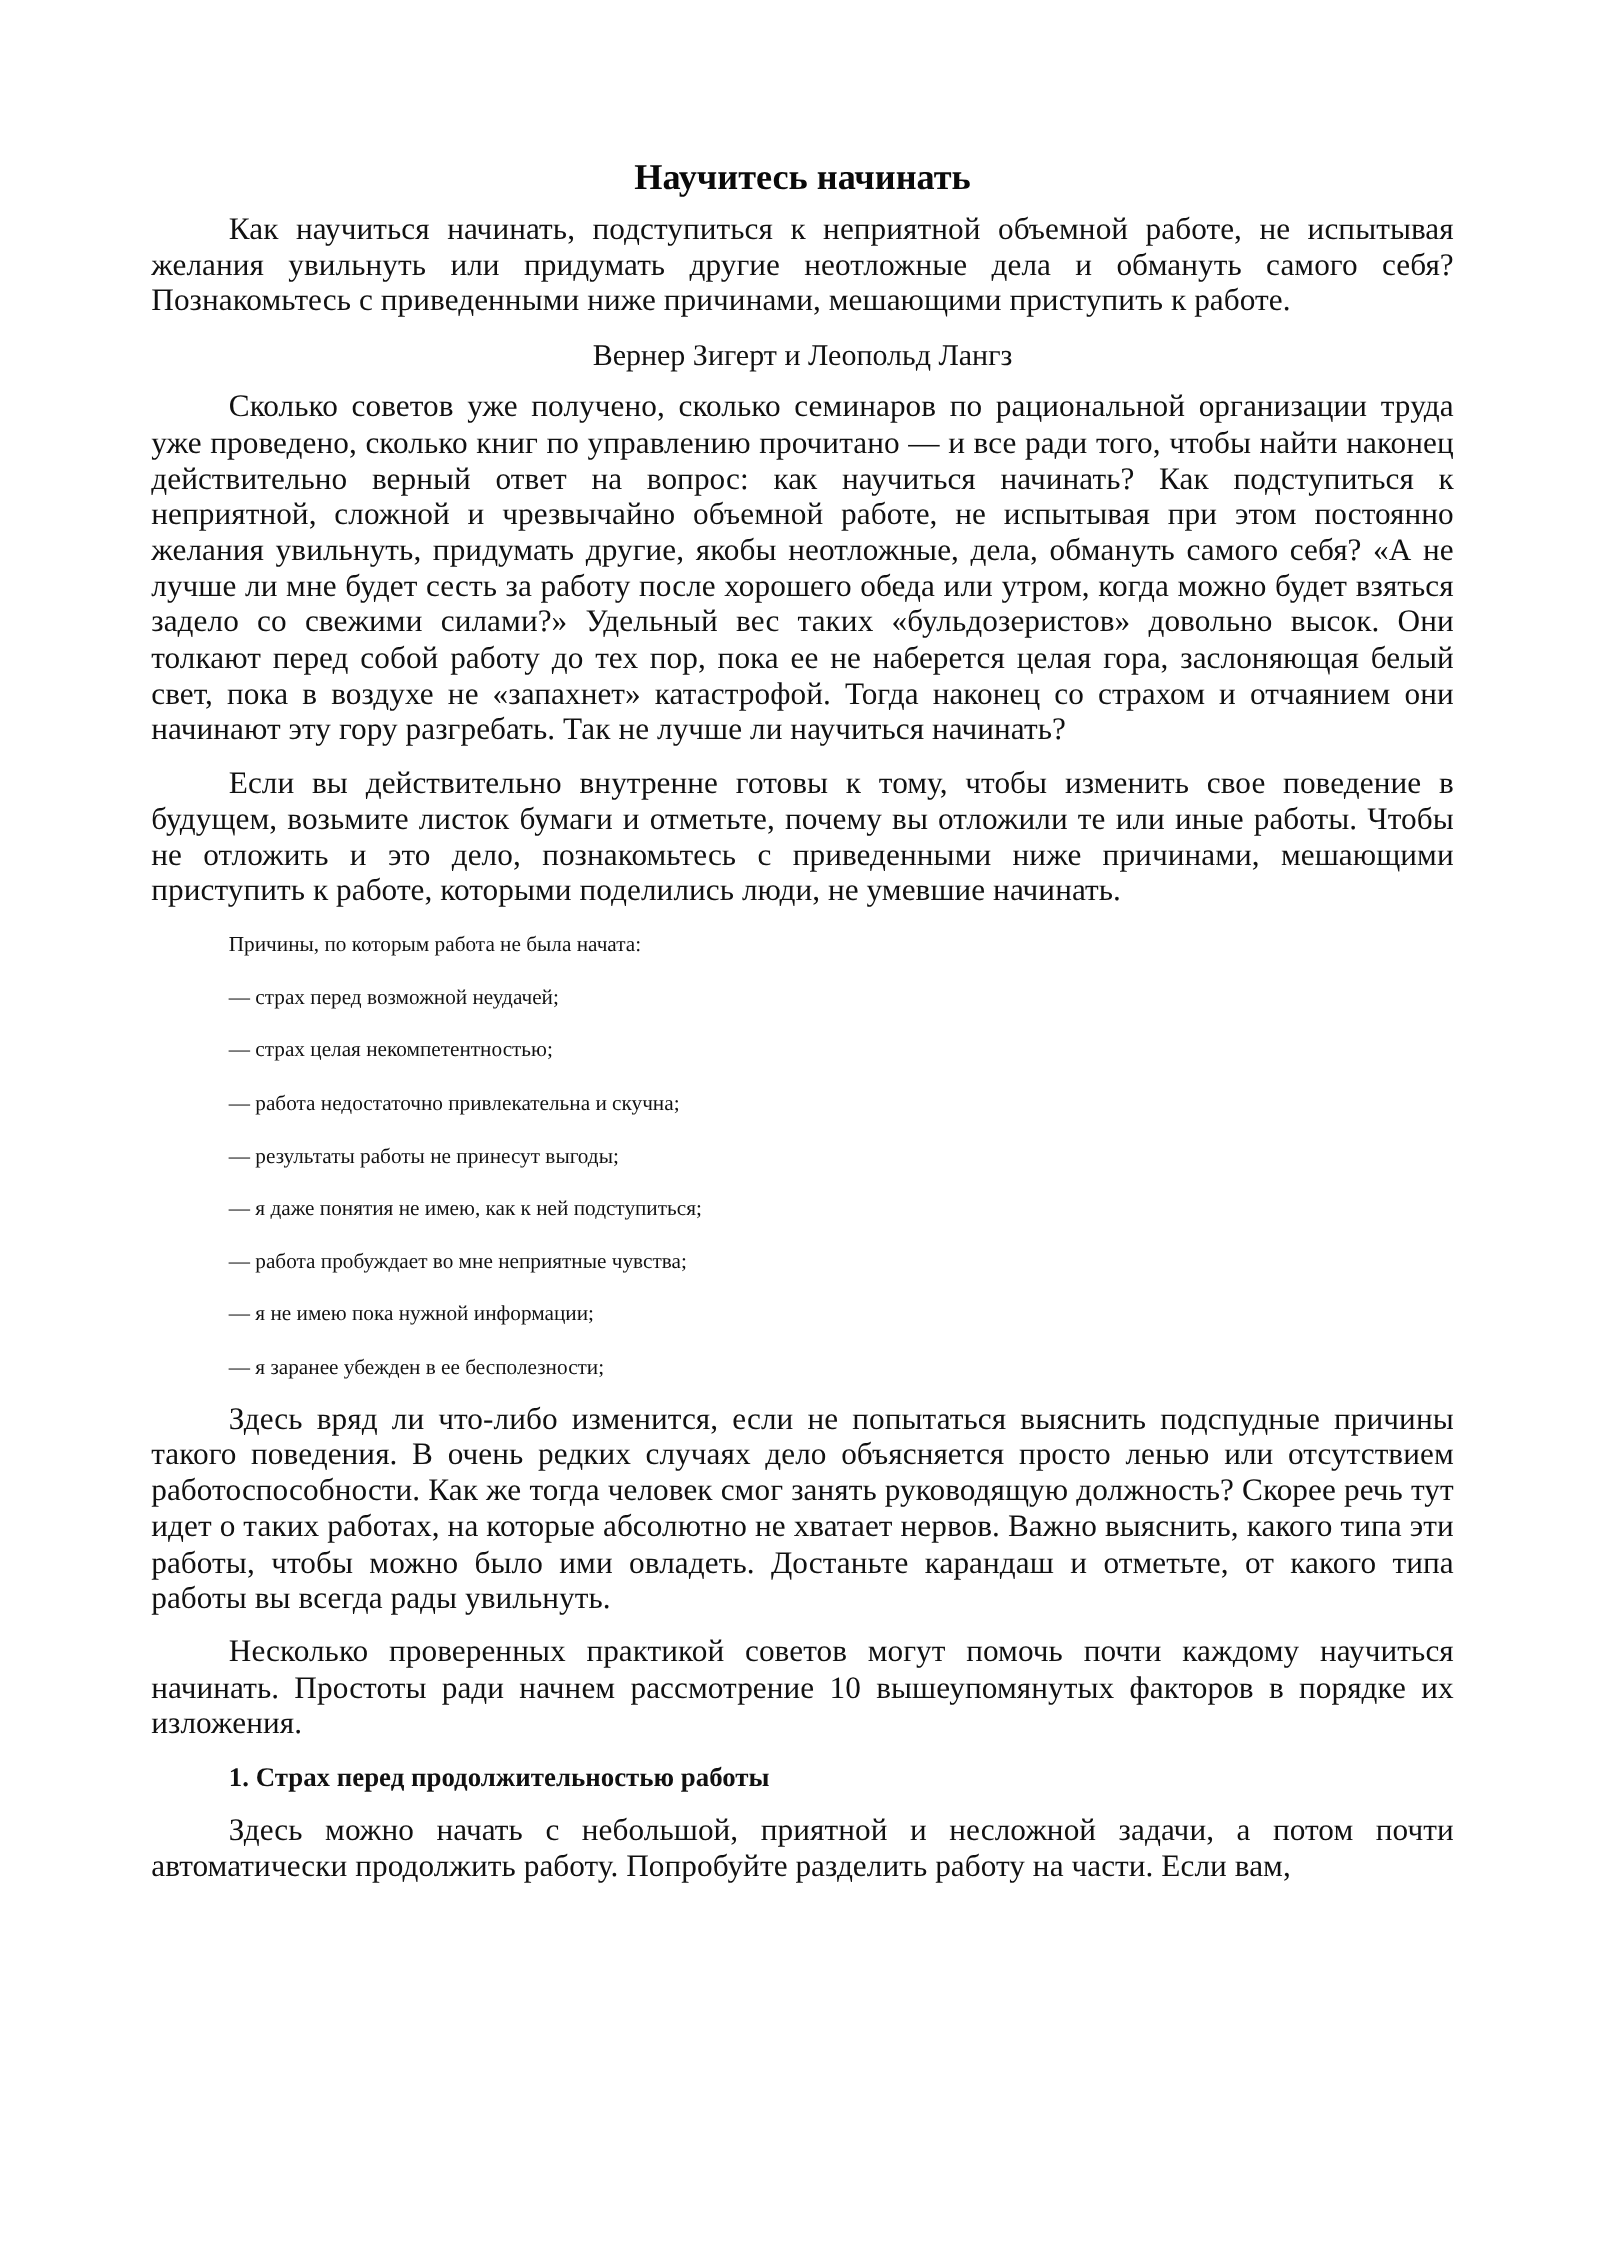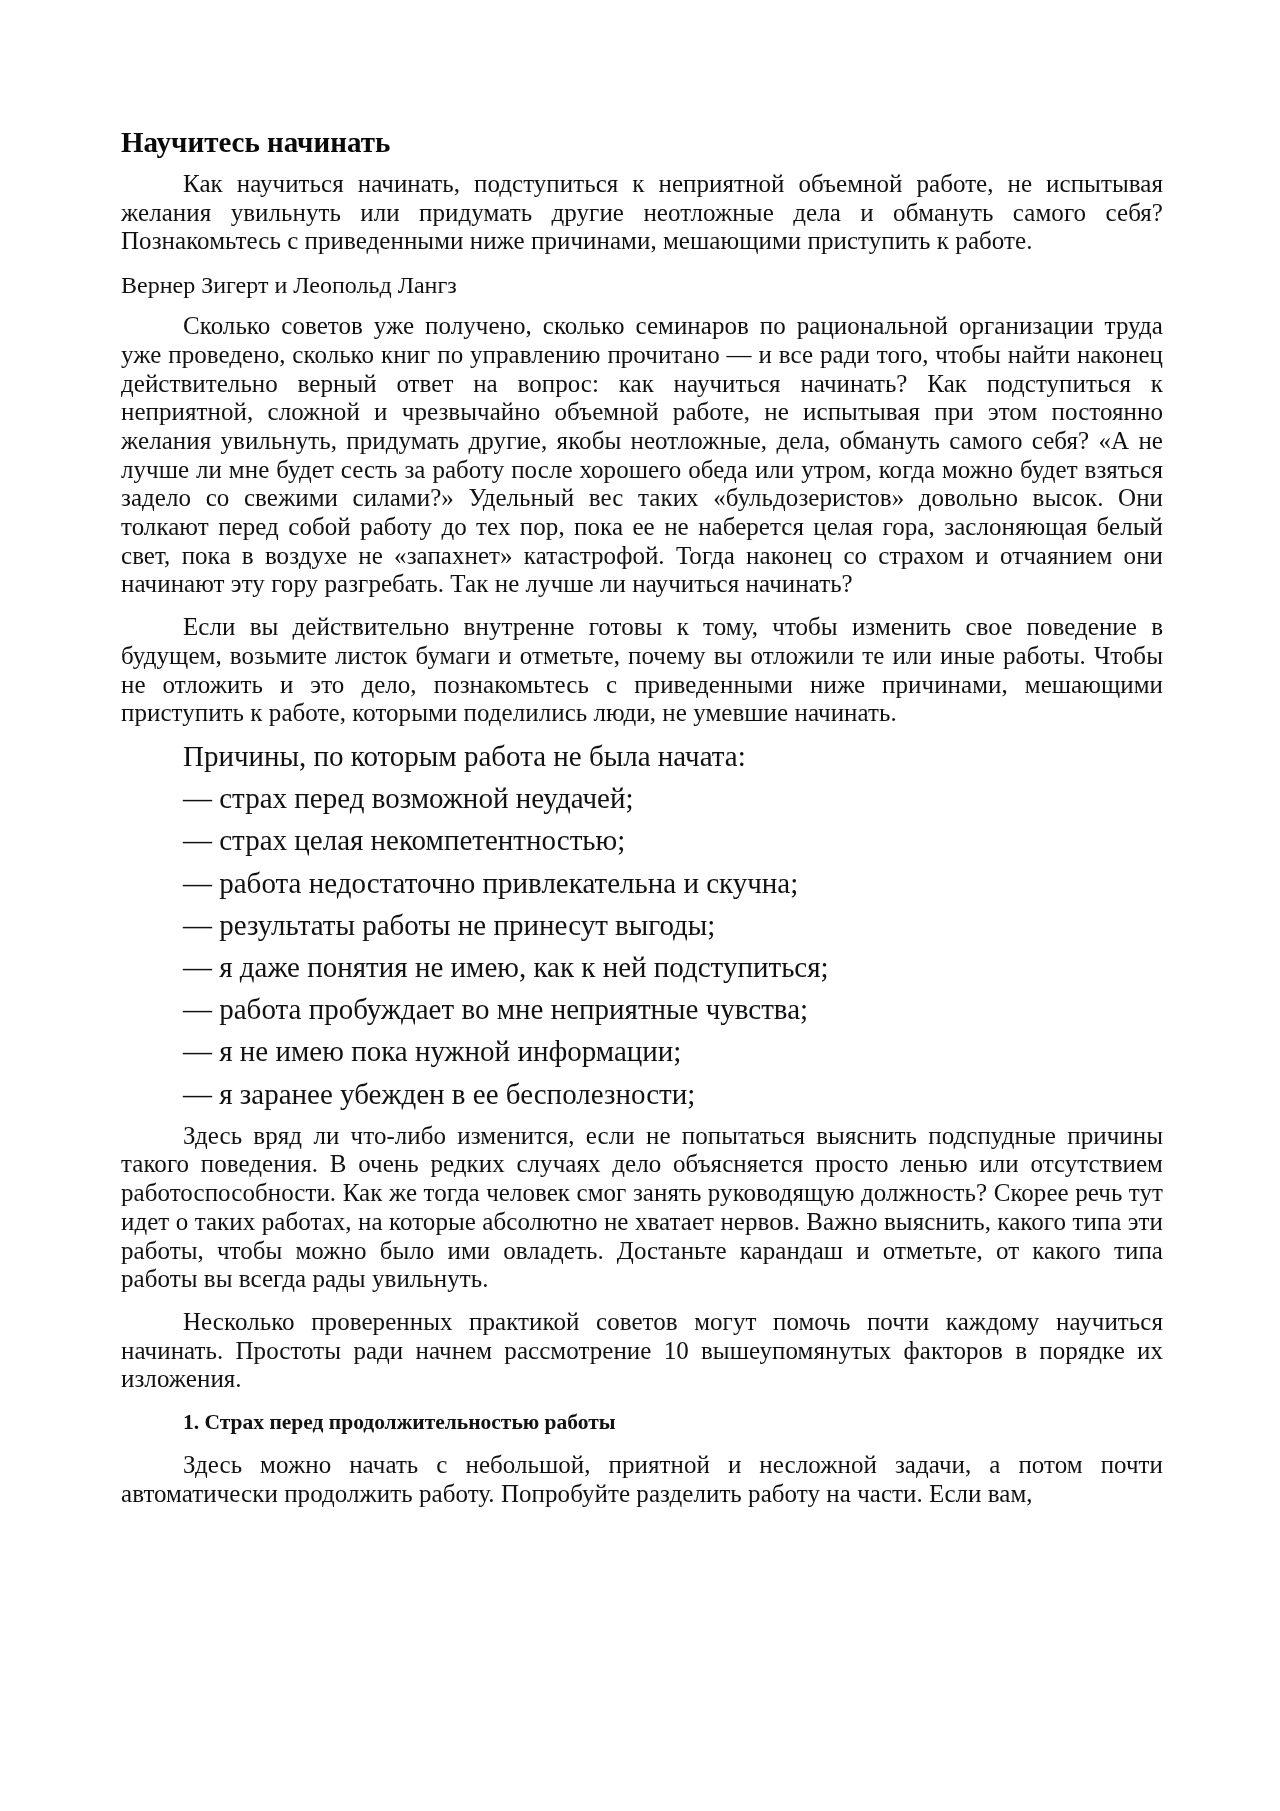--- a/index.html
+++ b/index.html
@@ -17,41 +17,42 @@
     }
     .page {
       position: absolute;
       left: 121px;
       top: 124px;
       width: 1042px;
     }
     .title {
       font-size: 29px;
       font-weight: bold;
+      text-align: center;
       margin: 0 0 10px 0;
       line-height: 36px;
       color: #0a0a0a;
     }
     .p {
       font-size: 25px;
       line-height: 28.7px;
       text-align: justify;
       text-indent: 62px;
       margin: 0 0 14px 0;
       letter-spacing: 0.05px;
     }
     .author {
       font-size: 24px;
       line-height: 30px;
-      text-align: left;
+      text-align: center;
       margin: 4px 0 12px 0;
       font-weight: normal;
     }
     .list-item {
-      font-size: 29px;
+      font-size: 17px;
       line-height: 28.7px;
       text-indent: 62px;
       text-align: left;
       margin: 0 0 13.5px 0;
     }
     .section-heading {
       font-size: 21.5px;
       line-height: 28.7px;
       text-indent: 62px;
       margin: 0 0 14px 0;

